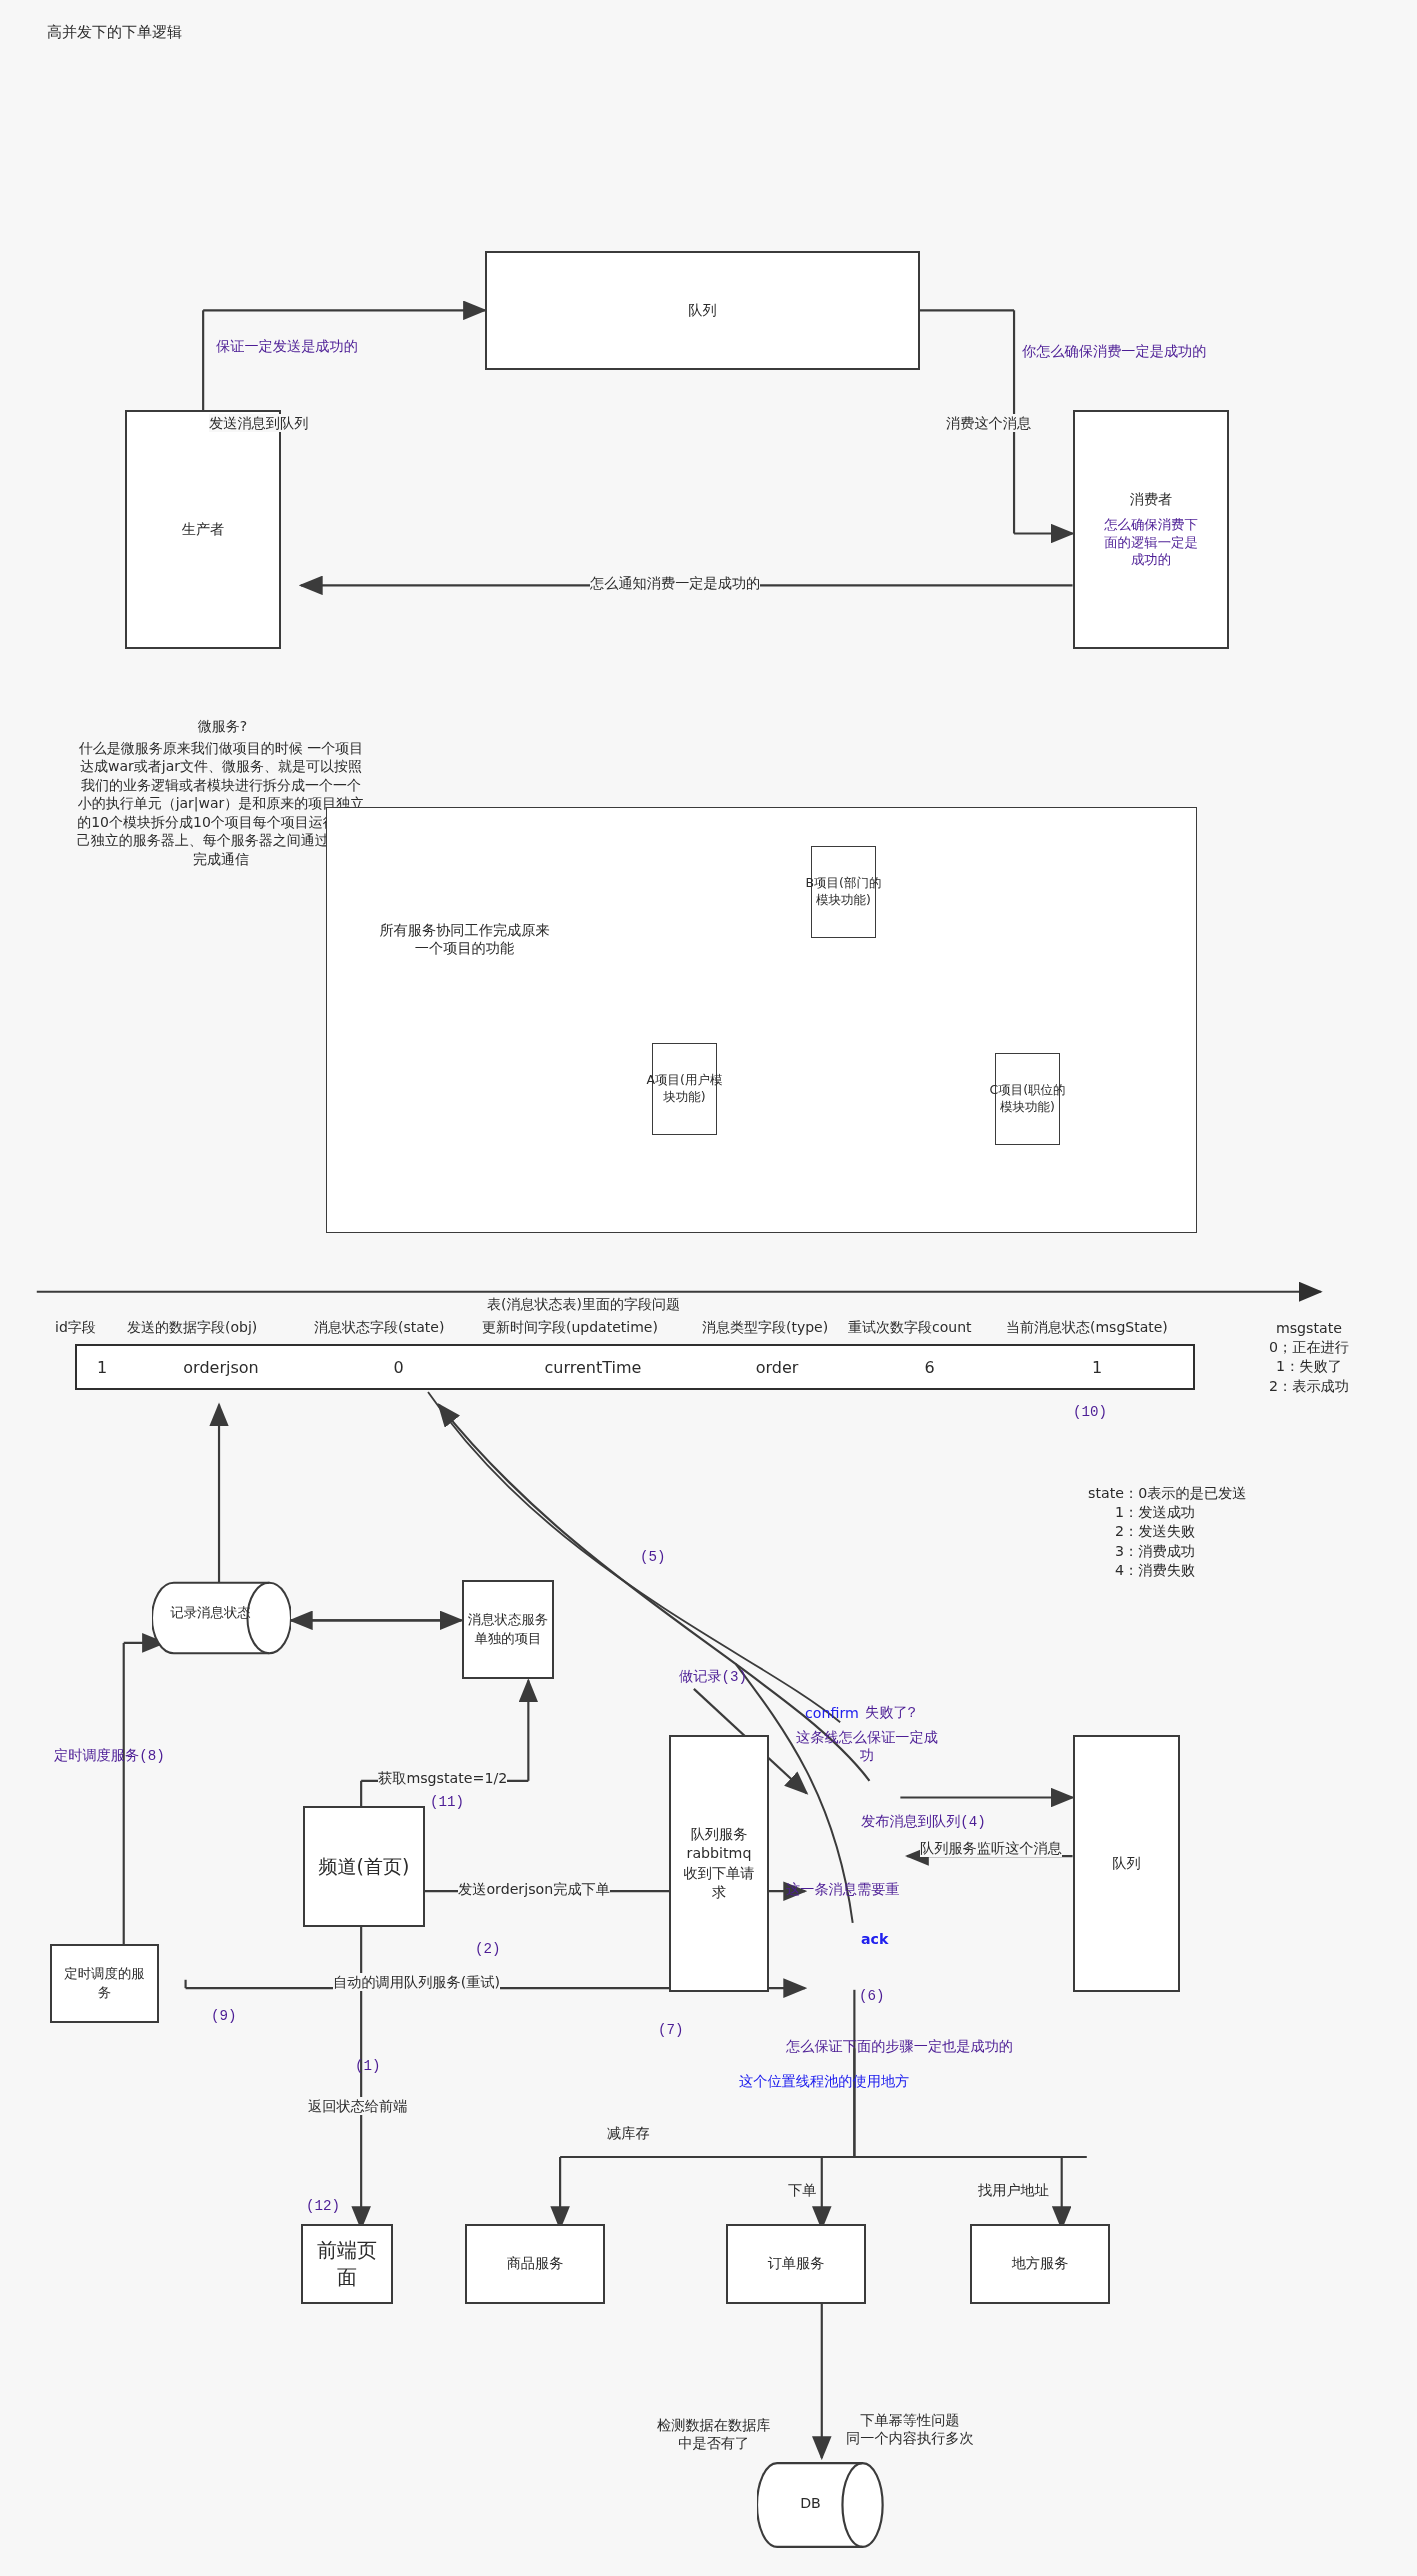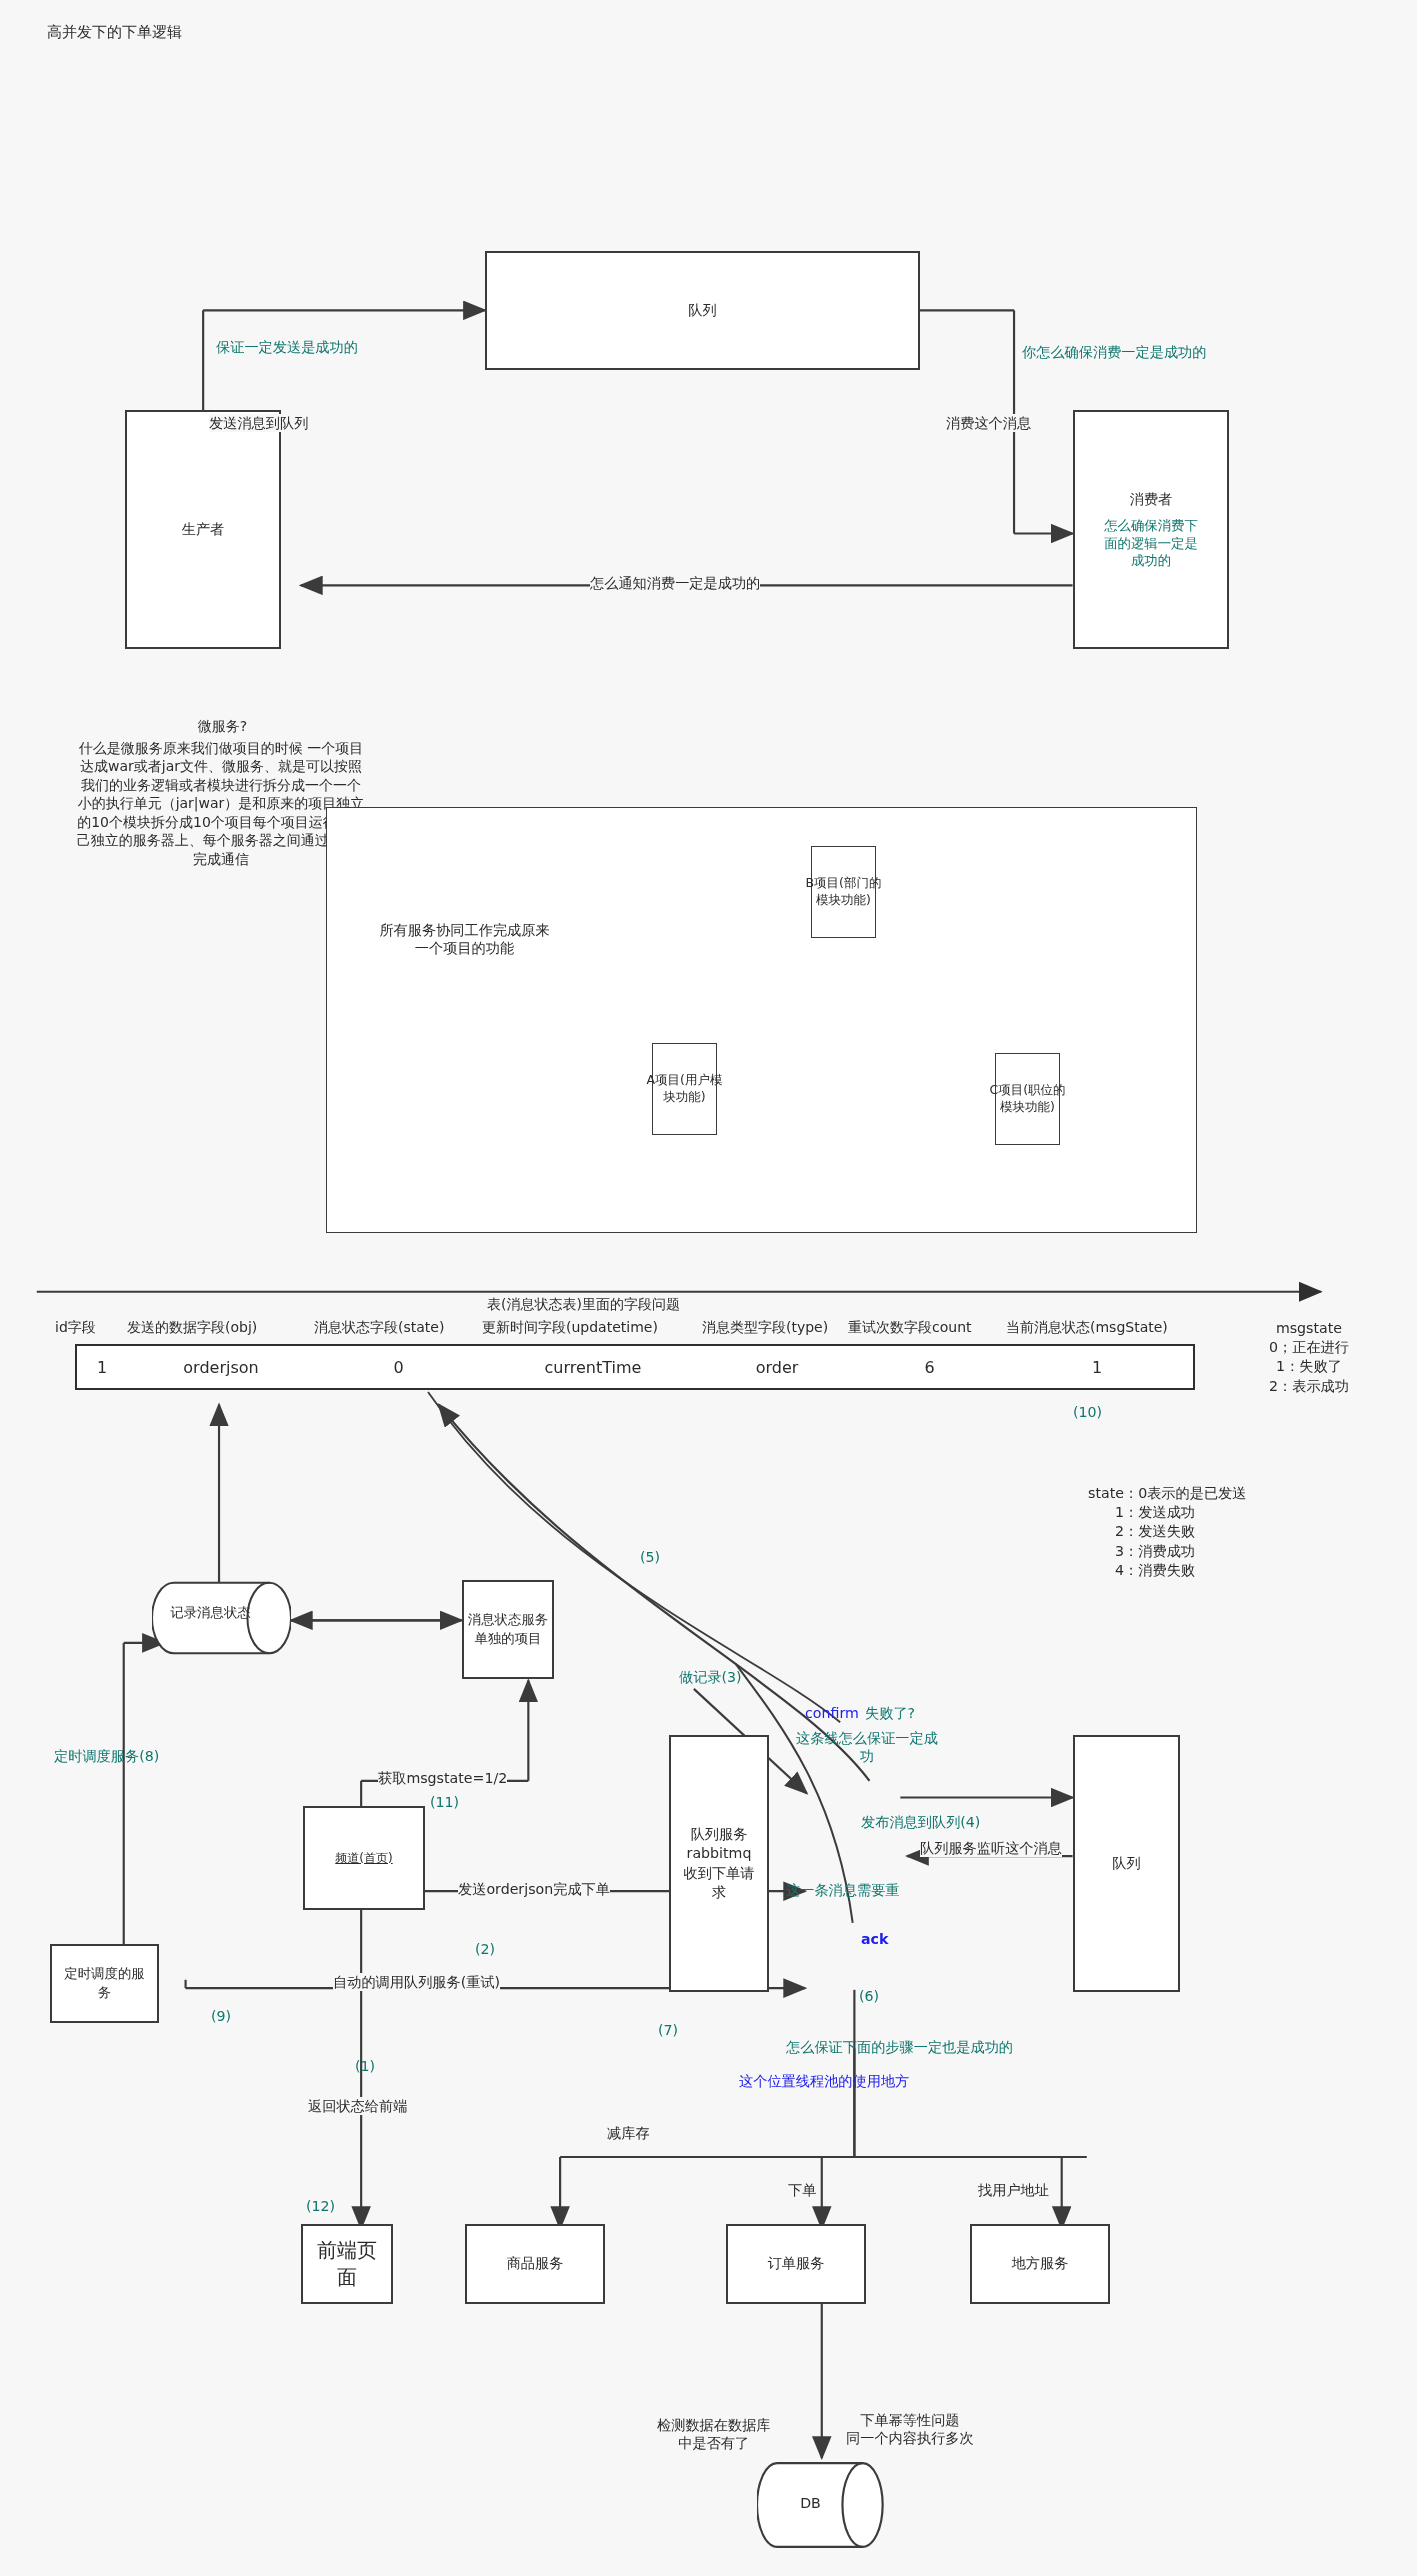--- a/index.html
+++ b/index.html
@@ -29,21 +29,21 @@
   .lbl{
     position:absolute;
     font-size:14.2px;
     line-height:1.3;
     color:#2b2b2b;
     white-space:pre;
     text-align:center;
     background:transparent;
   }
   .lbl.bg{background:#f7f7f7;}
-  .red{color:#0f766e;}
+  .red{color:#4c1d95;font-family:Liberation Mono, monospace;}
   .blue{color:#2020ee;}
   .ttl{position:absolute;font-size:14.2px;color:#2b2b2b;}
   .cyl{position:absolute;}
   .tbl{
     position:absolute;
     border:2.5px solid #2f2f2f;
     background:#fff;
     box-sizing:border-box;
     display:flex;
     align-items:center;
@@ -218,21 +218,21 @@
     <svg width="139" height="84" viewBox="0 0 166 100">
       <path d="M26,8 L140,8 A26,42 0 0 1 140,92 L26,92 A26,42 0 0 1 26,8 z" fill="#fff" stroke="#3b3b3b" stroke-width="2.4"></path>
       <path d="M140,8 A26,42 0 0 0 140,92" fill="none" stroke="#3b3b3b" stroke-width="2.4"></path>
     </svg>
     <div style="position:absolute;left:0;top:28.4px;width:117px;text-align:center;font-size:13.4px;">记录消息状态</div>
   </div>
 
   <div class="node" style="left:462px;top:1580px;width:92px;height:99px;white-space:pre;font-size:13.4px;">消息状态服务
 单独的项目</div>
 
-  <div class="node" style="left:303px;top:1806px;width:122px;height:104px;font-size:12px;text-decoration:underline;">频道(首页)</div>
+  <div class="node" style="left:303px;top:1806px;width:122px;height:121px;font-size:19px;">频道(首页)</div>
 
   <div class="node" style="left:669px;top:1735px;width:100px;height:257px;white-space:pre;font-size:14.2px;">队列服务
 rabbitmq
 收到下单请
 求</div>
 
   <div class="node" style="left:1073px;top:1735px;width:107px;height:257px;font-size:14.2px;">队列</div>
 
   <div class="node" style="left:50px;top:1944px;width:109px;height:79px;white-space:pre;font-size:13.4px;">定时调度的服
 务</div>

